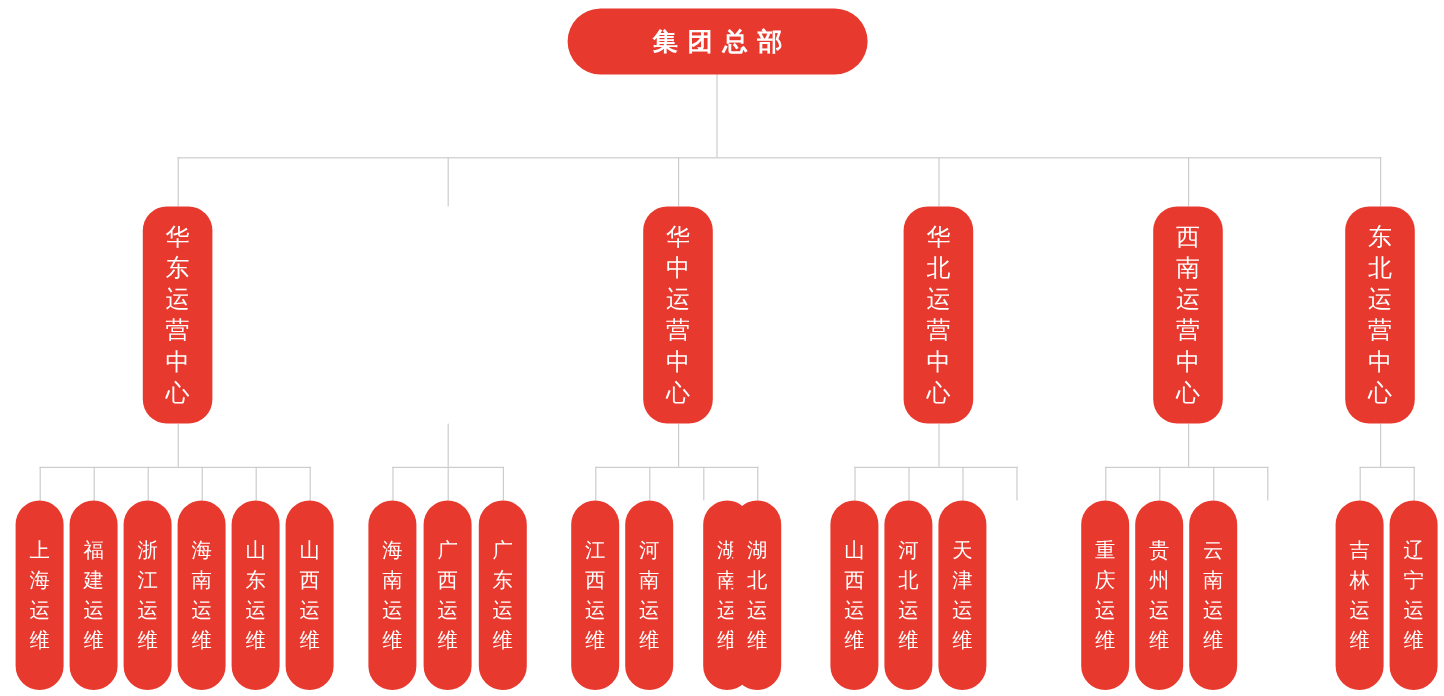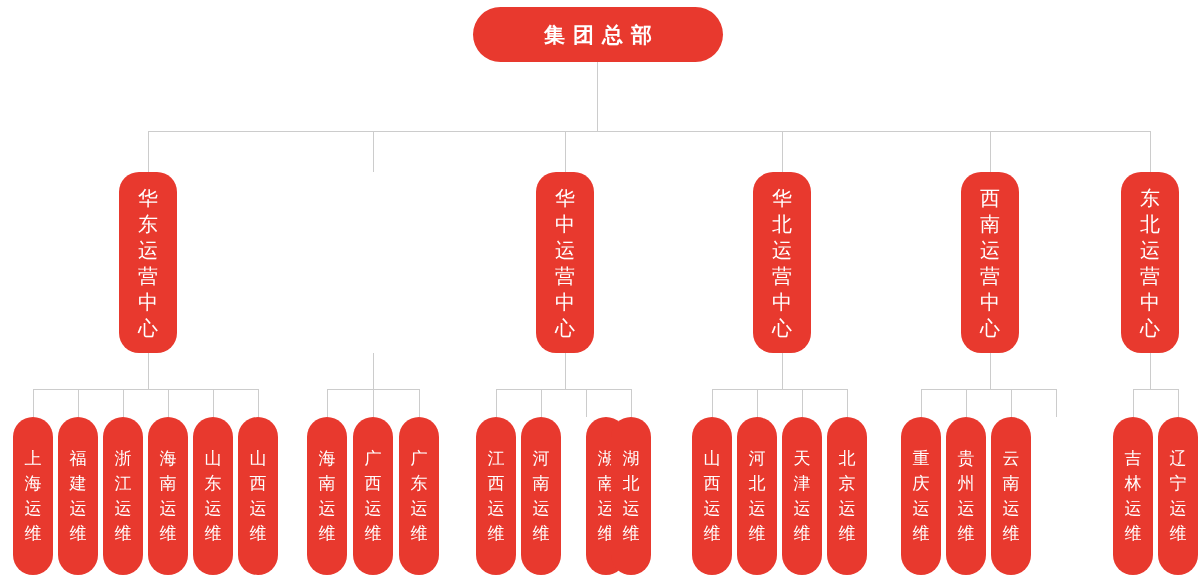--- a/index.html
+++ b/index.html
@@ -177,23 +177,20 @@
 
   <div class="node leaf" style="left:692px">
     <span class="vlabel">山西运维</span>
   </div>
   <div class="node leaf" style="left:737px">
     <span class="vlabel">河北运维</span>
   </div>
   <div class="node leaf" style="left:782px">
     <span class="vlabel">天津运维</span>
   </div>
-  <div class="node leaf" style="left:827px">
-    <span class="vlabel">北京运维</span>
-  </div>
 
   <div class="node leaf" style="left:901px">
     <span class="vlabel">重庆运维</span>
   </div>
   <div class="node leaf" style="left:946px">
     <span class="vlabel">贵州运维</span>
   </div>
   <div class="node leaf" style="left:991px">
     <span class="vlabel">云南运维</span>
   </div>

